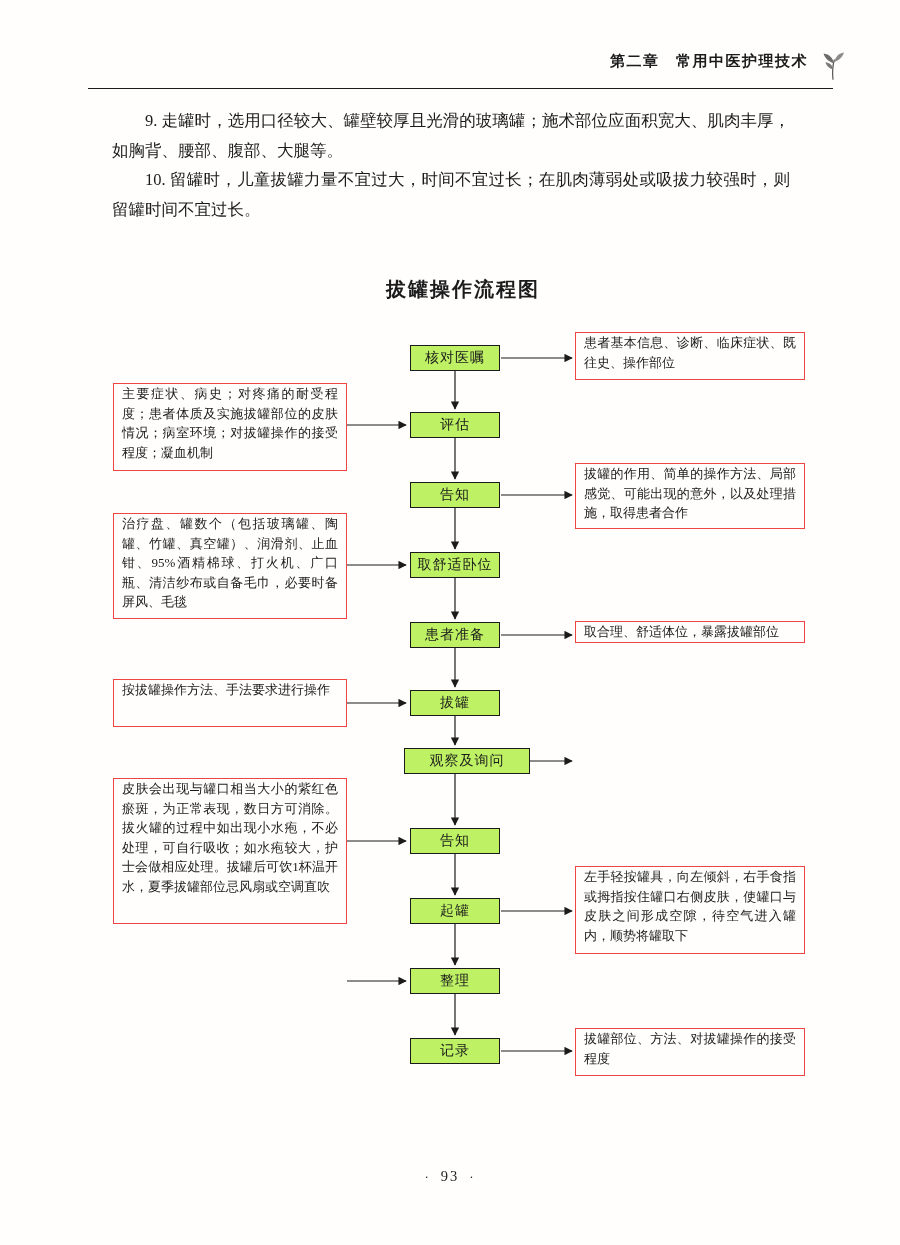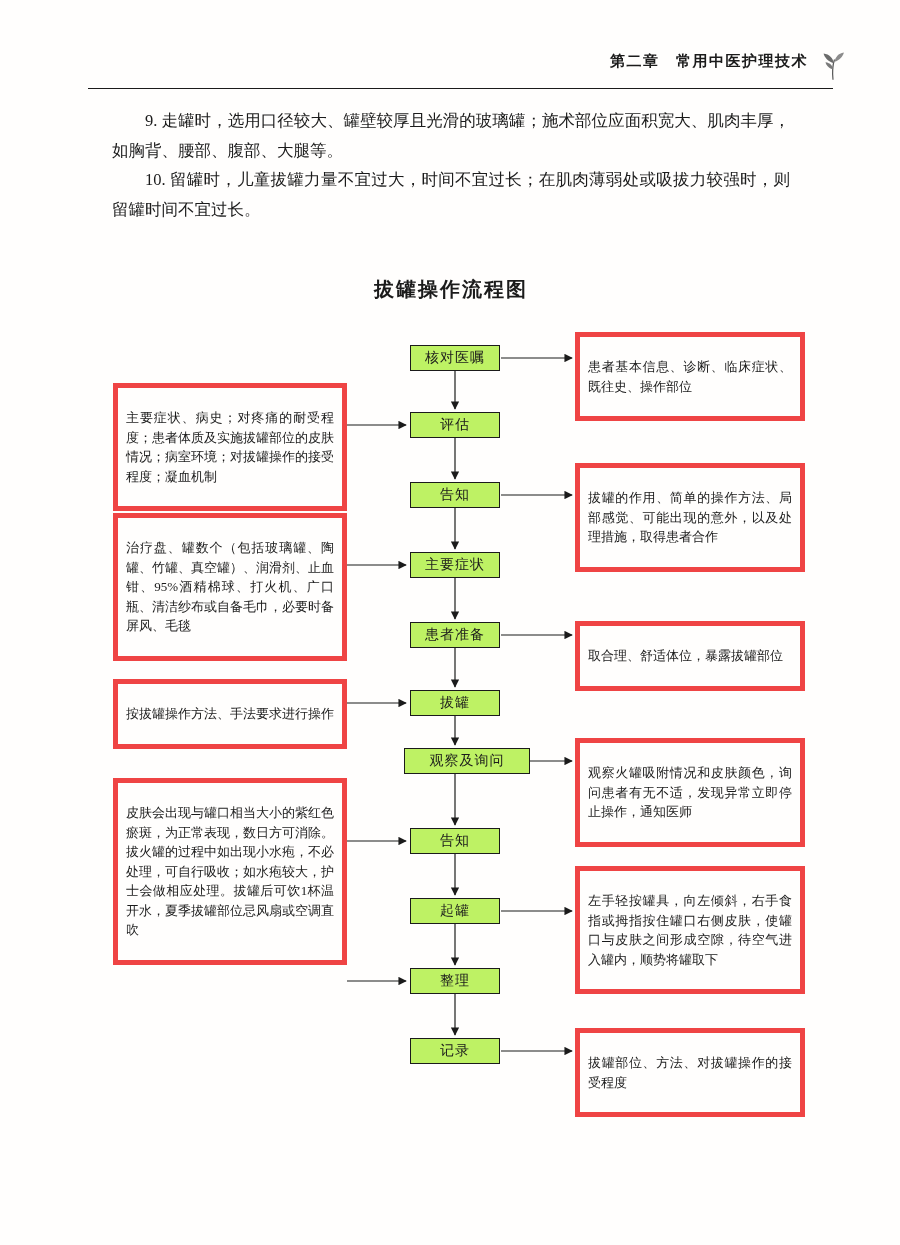--- a/index.html
+++ b/index.html
@@ -48,21 +48,21 @@
     font-size: 16.5px;
     line-height: 29.5px;
     text-align: justify;
   }
   .body-text p.indent { text-indent: 2em; }
 
   
   .fc-title {
     position: absolute;
     top: 276px;
-    left: 112px;
+    left: 124px;
     width: 678px;
     text-align: center;
     font-size: 20px;
     font-weight: 700;
     letter-spacing: 2px;
     font-family: "Liberation Sans", "DejaVu Sans", sans-serif;
   }
 
   
   .arrows {
@@ -80,23 +80,23 @@
     background: #bef264;
     display: flex;
     align-items: center;
     justify-content: center;
     font-size: 14px;
     letter-spacing: 1px;
   }
   .step.wide { left: 404px; width: 126px; }
   .note {
     position: absolute;
-    border: 5px solid #ef4444;
+    border: 1px solid #ef4444;
     background: #fffefd;
-    padding: 20px 8px;
+    padding: 0 8px;
     font-size: 13px;
     line-height: 19.5px;
     text-align: justify;
   }
   .note.left  { left: 113px; width: 234px; }
   .note.right { left: 575px; width: 230px; }
 
   
   .page-num {
     position: absolute;
@@ -162,35 +162,37 @@
       <line x1="347" y1="565" x2="406" y2="565" marker-end="url(#arrow)"></line>
       <line x1="347" y1="703" x2="406" y2="703" marker-end="url(#arrow)"></line>
       <line x1="347" y1="841" x2="406" y2="841" marker-end="url(#arrow)"></line>
       <line x1="347" y1="981" x2="406" y2="981" marker-end="url(#arrow)"></line>
     </g>
   </svg>
 
   <div class="step" style="top:345px">核对医嘱</div>
   <div class="step" style="top:412px">评估</div>
   <div class="step" style="top:482px">告知</div>
-  <div class="step" style="top:552px">主要症状</div>
+  <div class="step" style="top:552px">取舒适卧位</div>
   <div class="step" style="top:622px">患者准备</div>
   <div class="step" style="top:690px">拔罐</div>
   <div class="step wide" style="top:748px">观察及询问</div>
   <div class="step" style="top:828px">告知</div>
   <div class="step" style="top:898px">起罐</div>
   <div class="step" style="top:968px">整理</div>
   <div class="step" style="top:1038px">记录</div>
 
   <div class="note left" style="top:383px; min-height:88px">主要症状、病史；对疼痛的耐受程度；患者体质及实施拔罐部位的皮肤情况；病室环境；对拔罐操作的接受程度；凝血机制</div>
   <div class="note left" style="top:513px; min-height:106px">治疗盘、罐数个（包括玻璃罐、陶罐、竹罐、真空罐）、润滑剂、止血钳、95%酒精棉球、打火机、广口瓶、清洁纱布或自备毛巾，必要时备屏风、毛毯</div>
   <div class="note left" style="top:679px; min-height:48px">按拔罐操作方法、手法要求进行操作</div>
   <div class="note left" style="top:778px; min-height:146px">皮肤会出现与罐口相当大小的紫红色瘀斑，为正常表现，数日方可消除。拔火罐的过程中如出现小水疱，不必处理，可自行吸收；如水疱较大，护士会做相应处理。拔罐后可饮1杯温开水，夏季拔罐部位忌风扇或空调直吹</div>
 
   <div class="note right" style="top:332px; min-height:48px">患者基本信息、诊断、临床症状、既往史、操作部位</div>
   <div class="note right" style="top:463px; min-height:66px">拔罐的作用、简单的操作方法、局部感觉、可能出现的意外，以及处理措施，取得患者合作</div>
   <div class="note right" style="top:621px">取合理、舒适体位，暴露拔罐部位</div>
-  <div class="note right" style="top:738px; min-height:66px">观察火罐吸附情况和皮肤颜色，询问患者有无不适，发现异常立即停止操作，通知医师</div>
   <div class="note right" style="top:866px; min-height:88px">左手轻按罐具，向左倾斜，右手食指或拇指按住罐口右侧皮肤，使罐口与皮肤之间形成空隙，待空气进入罐内，顺势将罐取下</div>
   <div class="note right" style="top:1028px; min-height:48px">拔罐部位、方法、对拔罐操作的接受程度</div>
 
+  <div class="page-num">
+    <span class="dot">·</span><span>93</span><span class="dot">·</span>
+  </div>
 
 </div>
 
 </body></html>

